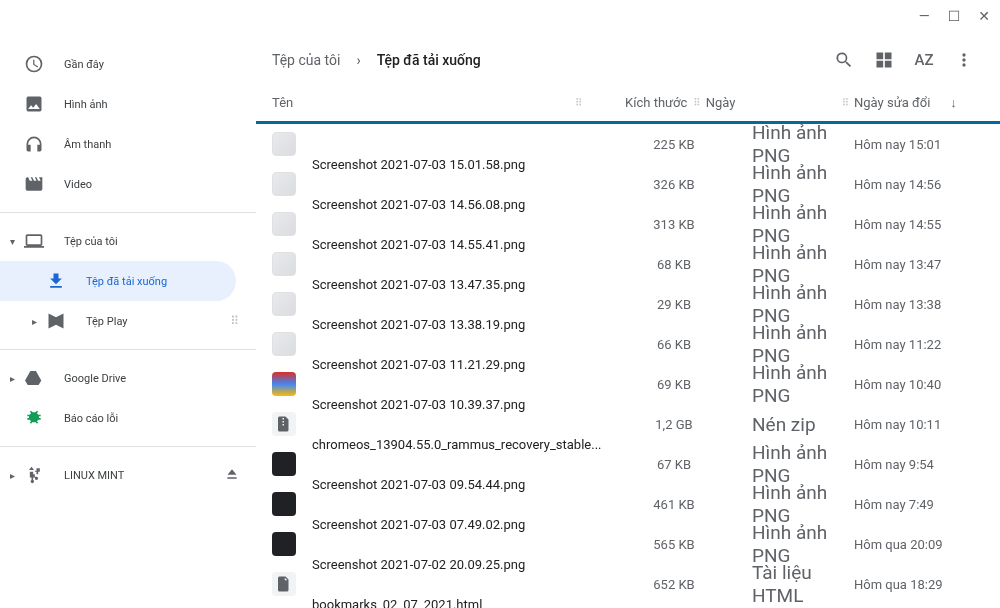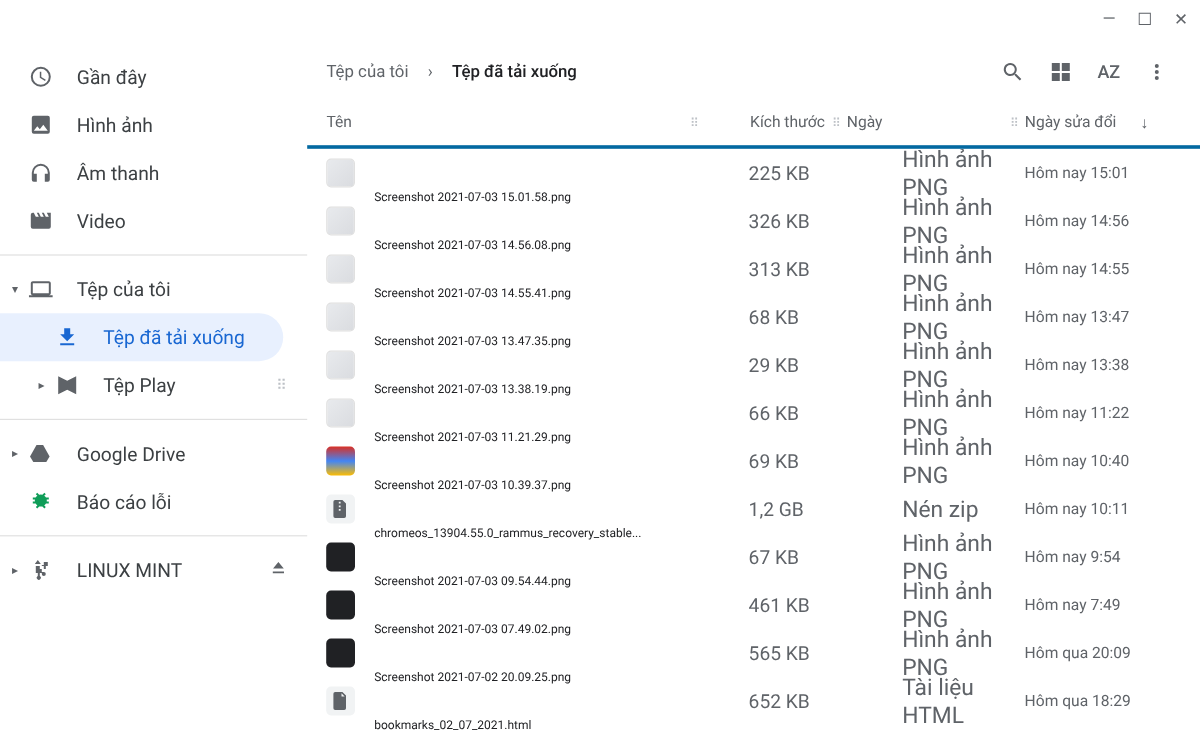--- a/index.html
+++ b/index.html
@@ -4,21 +4,21 @@
 <style>
 * { box-sizing: border-box; margin: 0; padding: 0; }
 body { font-family: Roboto, Arial, sans-serif; font-size: 13px; color: #202124; width: 1000px; height: 608px; overflow: hidden; background: #fff; }
 .window-controls { position: absolute; top: 8px; right: 10px; display: flex; gap: 18px; }
 .window-controls span { font-size: 14px; color: #5f6368; cursor: pointer; }
 
 .layout { display: flex; height: 100%; padding-top: 36px; }
 .sidebar { width: 256px; padding: 8px 0; flex-shrink: 0; }
 .nav-item { display: flex; align-items: center; height: 40px; padding: 0 16px 0 24px; cursor: pointer; color: #3c4043; }
 .nav-item .ic { width: 20px; height: 20px; margin-right: 20px; display: flex; align-items: center; justify-content: center; color: #5f6368; flex-shrink: 0; }
-.nav-item .label { font-size: 16px; }
+.nav-item .label { font-size: 11px; }
 .nav-item.expandable { padding-left: 10px; }
 .nav-item .chev { width: 12px; margin-right: 2px; font-size: 10px; color: #5f6368; }
 .nav-item .spacer { flex: 1; }
 .nav-item .trail { color: #5f6368; }
 .nav-item.child { padding-left: 46px; }
 .nav-item.selected { background: #e8f0fe; color: #1967d2; border-radius: 0 20px 20px 0; margin-right: 20px; }
 .nav-item.selected .ic { color: #1967d2; }
 .divider { height: 1px; background: #e0e0e0; margin: 8px 0; }
 .drag-handle { color: #bdc1c6; font-size: 12px; margin-left: auto; letter-spacing: 1px; }
 
@@ -38,22 +38,22 @@
 .col-date { width: 130px; display: flex; align-items: center; gap: 16px; }
 .grip { color: #bdc1c6; font-size: 10px; margin: 0 6px; letter-spacing: -1px; }
 .sort-arrow { margin-left: 4px; }
 
 .file-list { flex: 1; overflow-y: auto; }
 .file-row { display: flex; align-items: center; height: 40px; padding: 0 16px; cursor: pointer; }
 .file-icon { width: 24px; height: 24px; margin-right: 16px; border-radius: 4px; background: #f1f3f4; display: flex; align-items: center; justify-content: center; flex-shrink: 0; font-size: 14px; color: #5f6368; overflow: hidden; }
 .file-icon.thumb { background: linear-gradient(135deg, #e8eaed 0%, #dadce0 100%); border: 1px solid #e0e0e0; }
 .file-icon.dark { background: #202124; }
 .file-icon.grad { background: linear-gradient(180deg, #d93025 0%, #4285f4 50%, #fbbc04 100%); }
-.file-row .fname { flex: 1; white-space: nowrap; overflow: hidden; text-overflow: ellipsis; font-size: 10px; color: #202124; margin-top: 40px; }
-.file-row .fsize { width: 100px; text-align: left; color: #5f6368; font-size: 16px; }
+.file-row .fname { flex: 1; white-space: nowrap; overflow: hidden; text-overflow: ellipsis; font-size: 13px; color: #202124; margin-top: 40px; }
+.file-row .fsize { width: 100px; text-align: center; color: #5f6368; font-size: 13px; }
 .file-row .ftype { width: 130px; padding-left: 28px; color: #5f6368; font-size: 19px; }
 .file-row .fdate { width: 130px; color: #5f6368; font-size: 13px; }
 
 svg { width: 20px; height: 20px; fill: currentColor; }
 </style>
 </head>
 <body>
 
 <div class="window-controls">
   <span>—</span>

